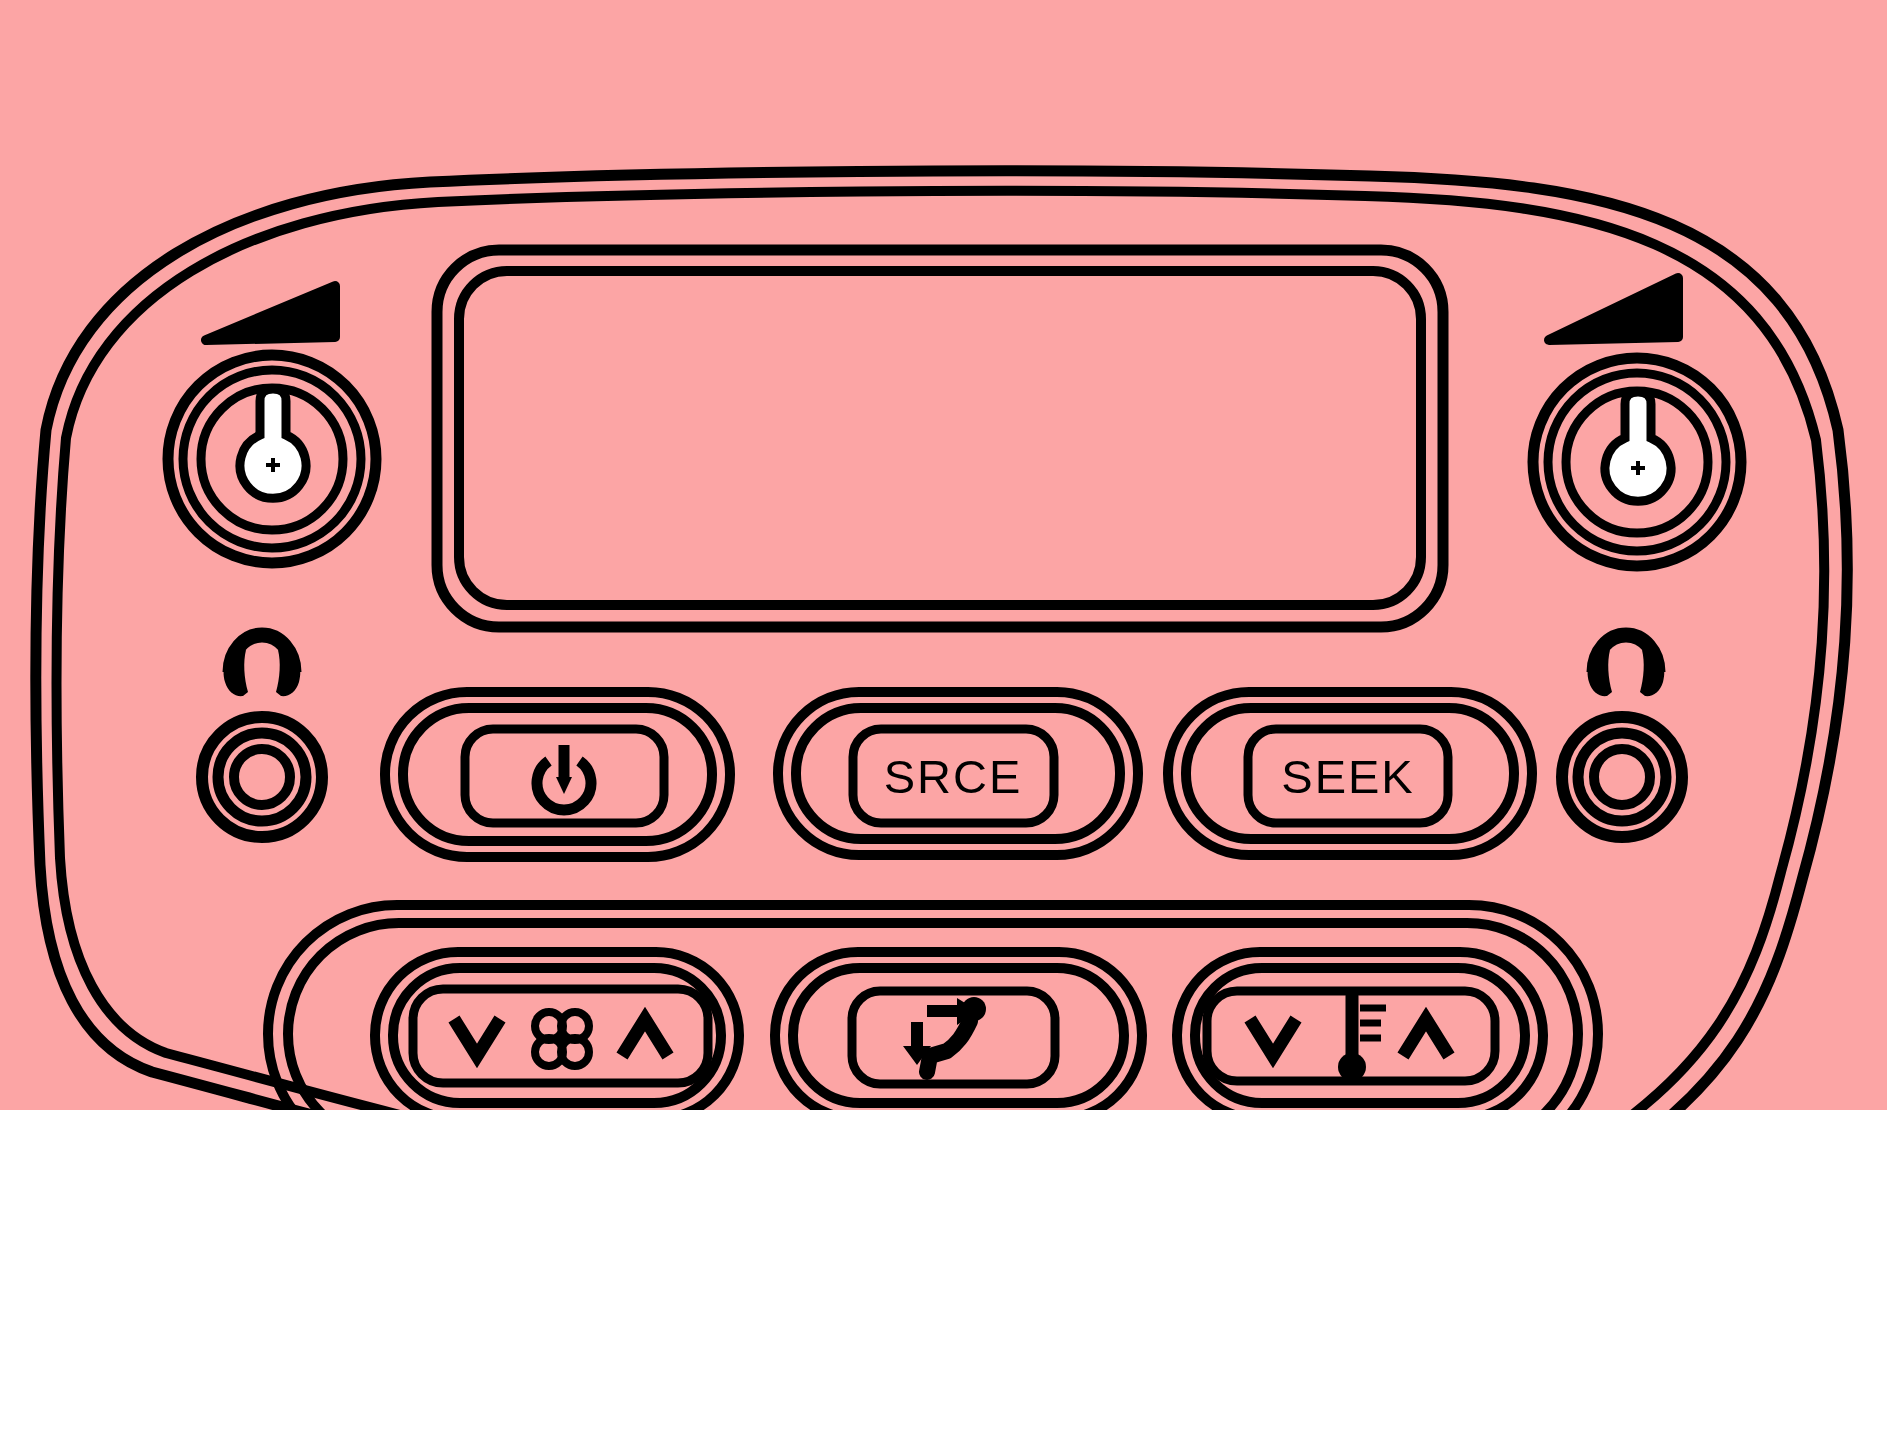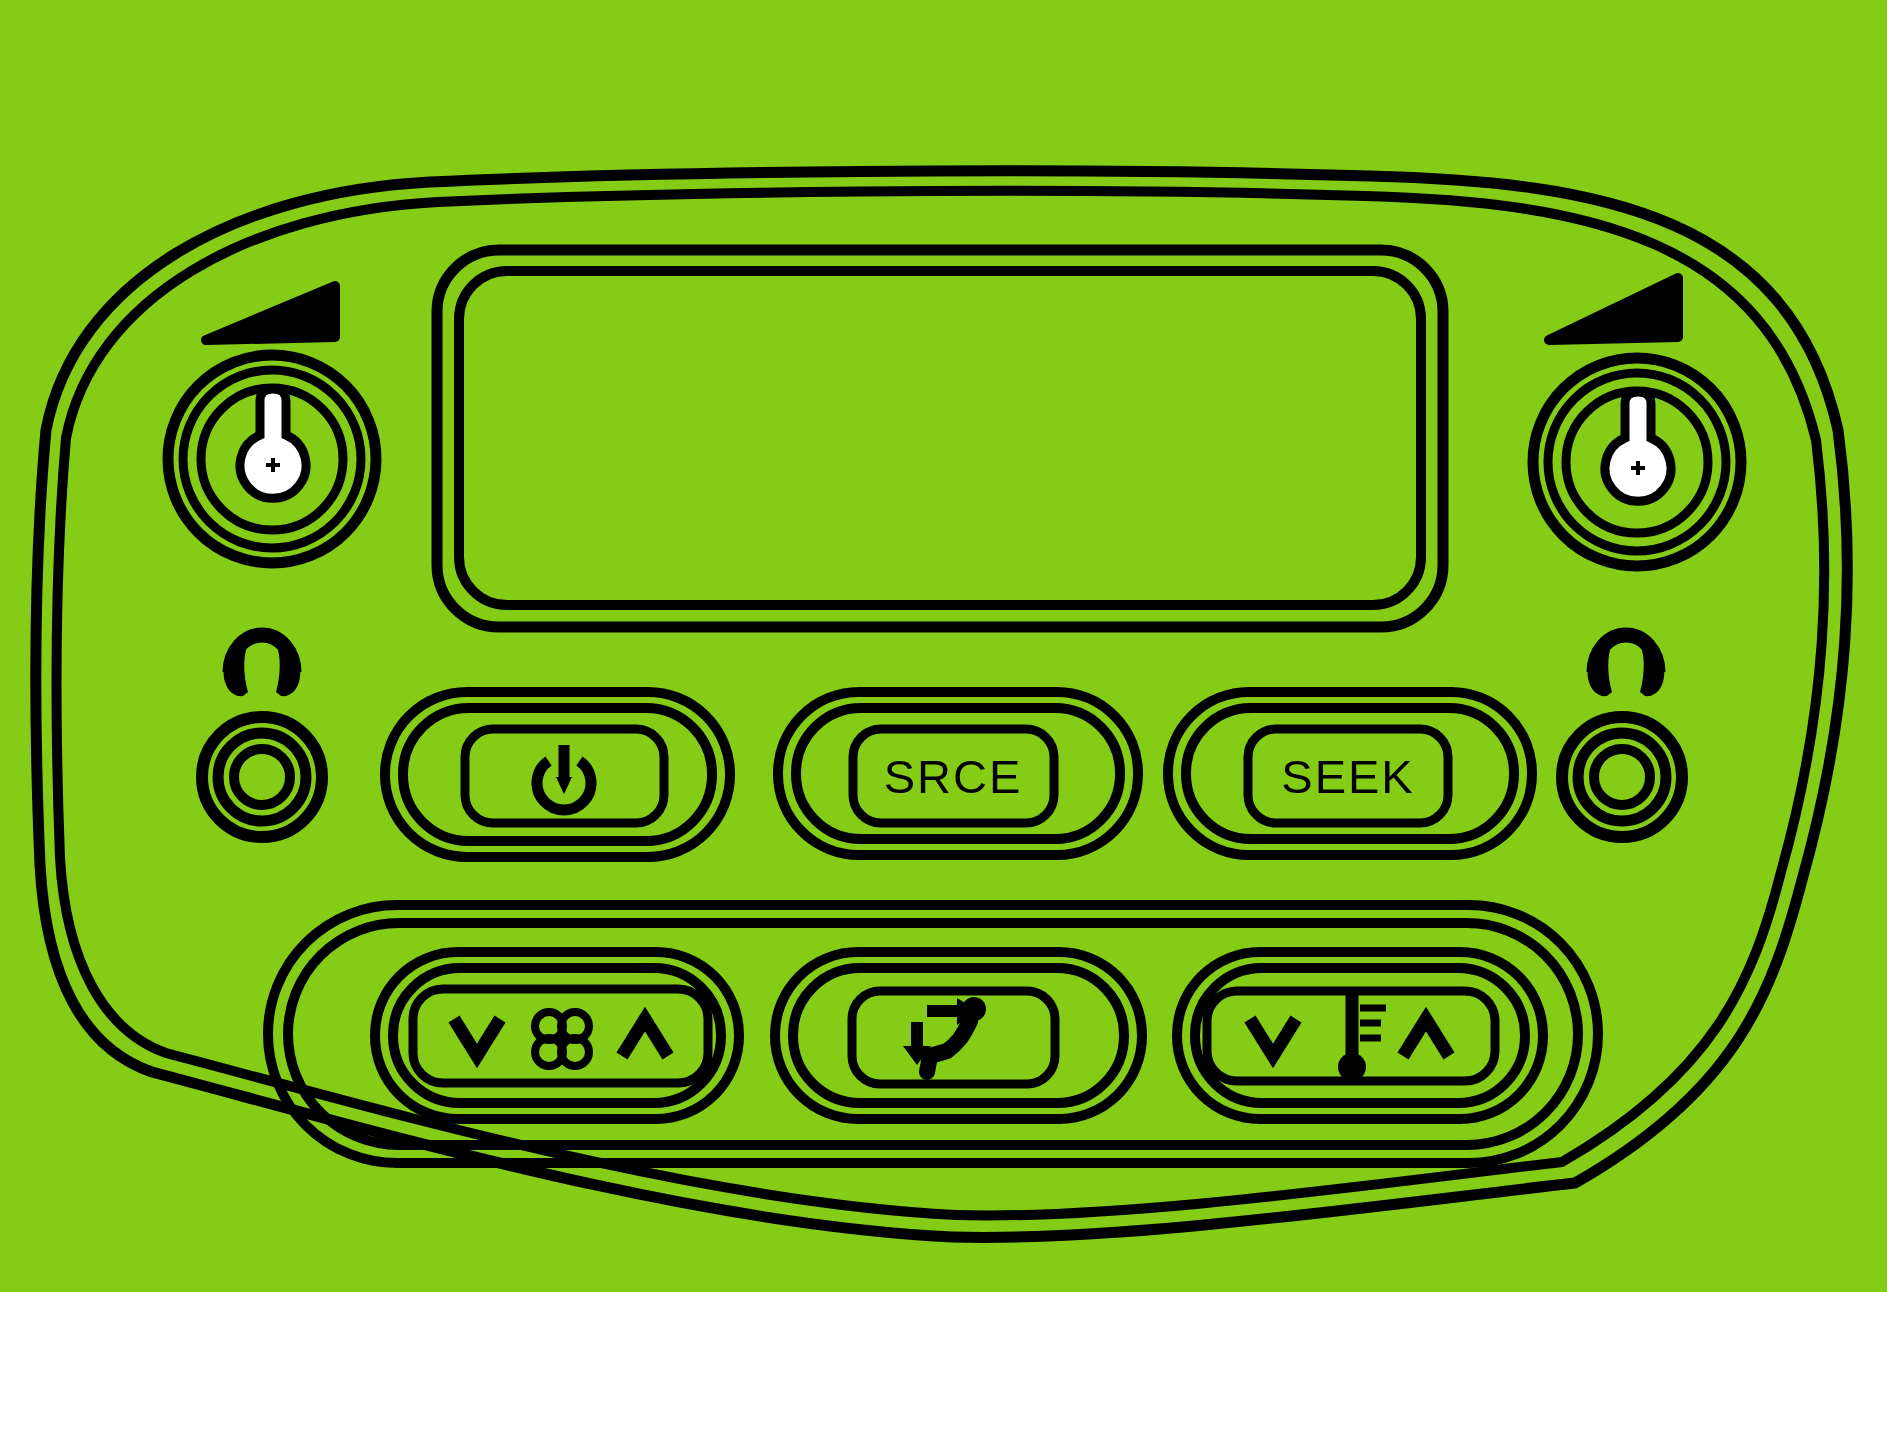--- a/index.html
+++ b/index.html
@@ -1,16 +1,16 @@
 <!DOCTYPE html>
 <html><head>
 <meta charset="utf-8">
 <style>
   html,body{margin:0;padding:0;background:#ffffff;}
-  #stage{position:relative;width:1887px;height:1292px;background:#84cc16;overflow:hidden;}
+  #stage{position:relative;width:1887px;height:1110px;background:#fca5a5;overflow:hidden;}
   svg{display:block;}
   text.btn-label{
     font-family:"Liberation Sans", sans-serif;
     font-size:47px;
     letter-spacing:2px;
     fill:#000;
   }
 </style>
 </head>
 <body>

